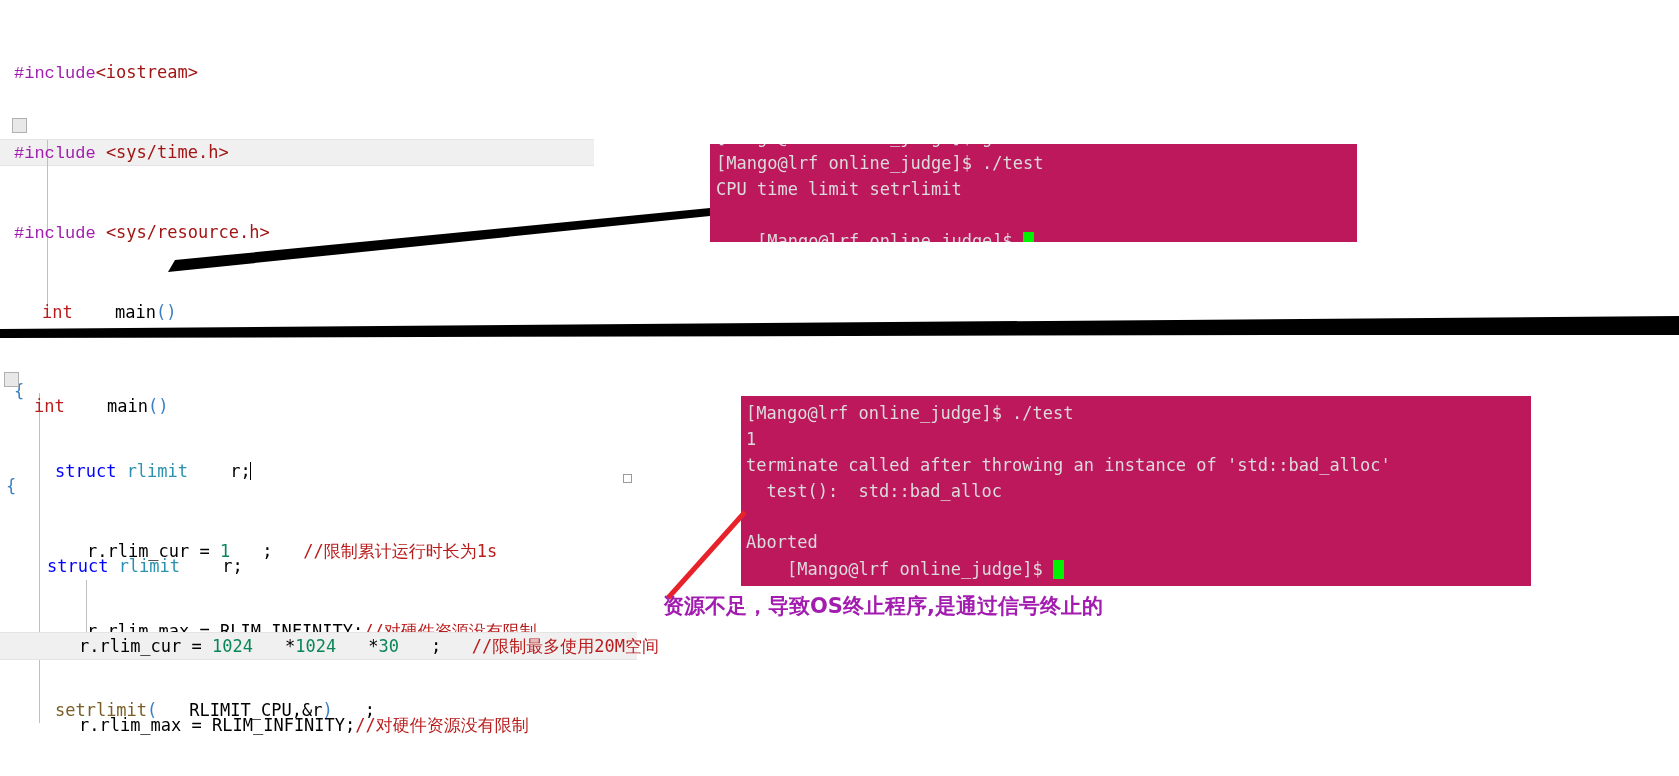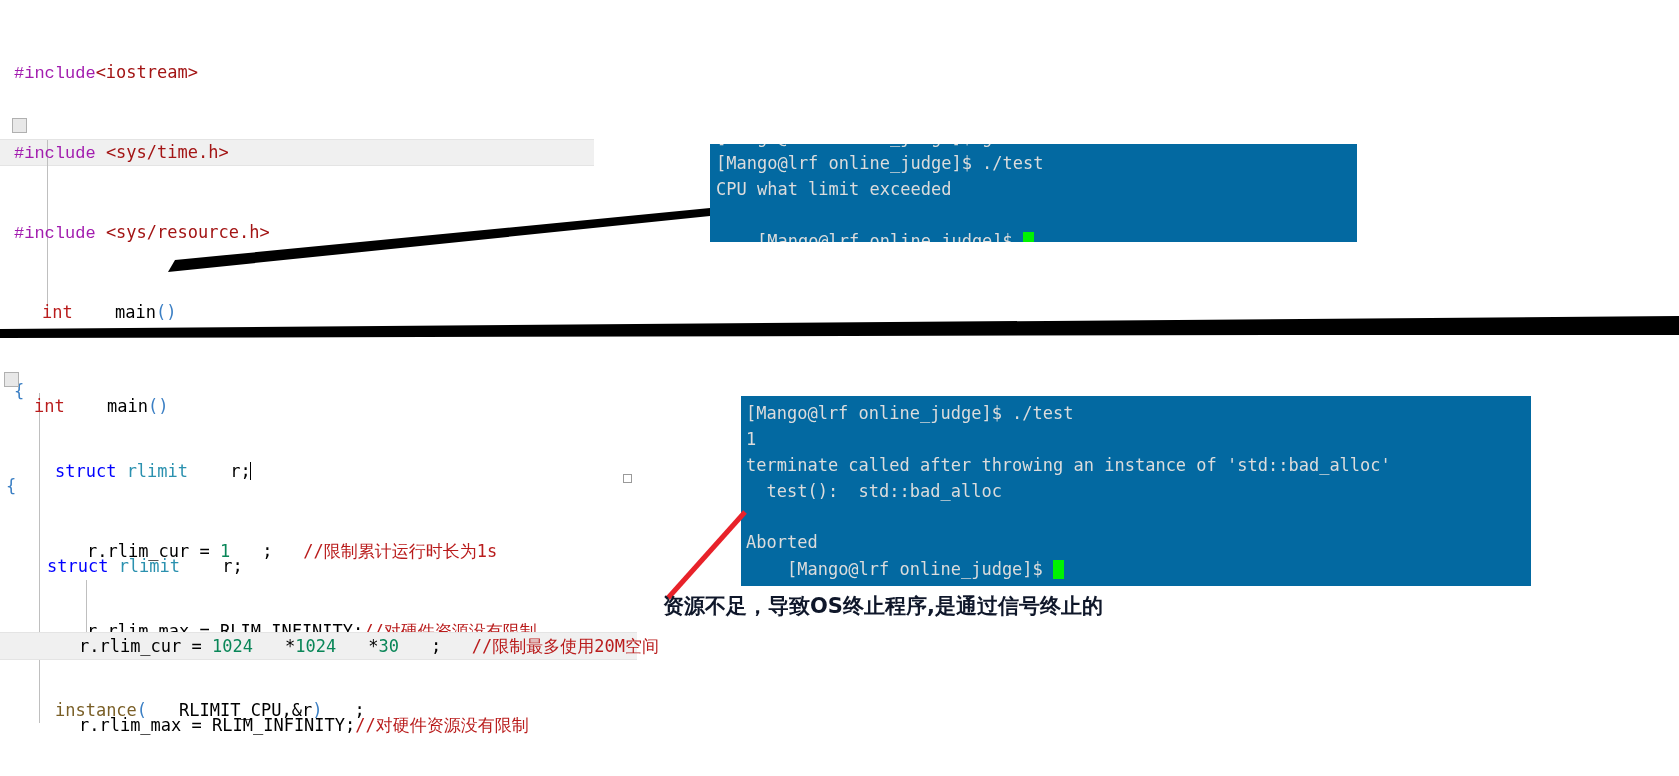--- a/index.html
+++ b/index.html
@@ -64,39 +64,39 @@
     position: absolute;
     width: 13px;
     height: 13px;
     border: 1px solid #b0b0b0;
     background: #e8e8e8;
   }
 
   
   .terminal {
     position: absolute;
-    background: #0369a1;
+    background: #be185d;
     color: #d6d6d6;
     font-family: "DejaVu Sans Mono", "Liberation Mono", monospace;
     white-space: pre;
     overflow: hidden;
   }
   .terminal .tline { color: #dcdcdc; }
   .cursor-block {
     display: inline-block;
     width: 11px;
     height: 19px;
     background: #00f200;
     vertical-align: -4px;
   }
 
   
   .annot-red {
     position: absolute;
-    color: #0f172a;
+    color: #a21caf;
     font-family: "DejaVu Sans", "Liberation Sans", sans-serif;
     font-weight: bold;
     font-size: 21px;
     white-space: pre;
   }
   svg.overlay {
     position: absolute;
     left: 0; top: 0;
     width: 1679px;
     height: 776px;
@@ -120,30 +120,30 @@
 
 <div class="editor" style="left:14px; top:6px; width:700px;">
   <div class="ln"><span class="pre">#include</span><span class="hdr">&lt;iostream&gt;</span></div>
   <div class="ln"><span class="pre">#include</span> <span class="hdr">&lt;sys/time.h&gt;</span></div>
   <div class="ln"><span class="pre">#include</span> <span class="hdr">&lt;sys/resource.h&gt;</span></div>
   <div class="ln"><span class="kw">int</span> <span class="plain">main</span><span class="paren">()</span></div>
   <div class="ln"><span class="paren">{</span></div>
   <div class="ln">    <span class="struct">struct</span> <span class="type">rlimit</span> <span class="plain">r;</span><span class="caret"></span></div>
   <div class="ln">    <span class="plain">r.rlim_cur = </span><span class="num">1</span><span class="plain">;   </span><span class="cmt">//限制累计运行时长为1s</span></div>
   <div class="ln">    <span class="plain">r.rlim_max = RLIM_INFINITY;</span><span class="cmt">//对硬件资源没有限制</span></div>
-  <div class="ln">    <span class="fn">instance</span><span class="paren">(</span><span class="plain">RLIMIT_CPU,&amp;r</span><span class="paren">)</span><span class="plain">;</span></div>
+  <div class="ln">    <span class="fn">setrlimit</span><span class="paren">(</span><span class="plain">RLIMIT_CPU,&amp;r</span><span class="paren">)</span><span class="plain">;</span></div>
   
   
   
 </div>
 
 <div class="terminal" style="left:710px; top:144px; width:647px; height:98px; font-size:17px; line-height:26px; padding:0;">
   <div style="position:absolute; left:6px; top:-20px;" class="tline">[Mango@lrf online_judge]$ g++</div>
   <div style="position:absolute; left:6px; top:6px;" class="tline">[Mango@lrf online_judge]$ ./test</div>
-  <div style="position:absolute; left:6px; top:32px;" class="tline">CPU what limit exceeded</div>
+  <div style="position:absolute; left:6px; top:32px;" class="tline">CPU time limit setrlimit</div>
   <div style="position:absolute; left:6px; top:58px;">
     <span class="tline">[Mango@lrf online_judge]$ </span><span class="cursor-block"></span>
   </div>
 </div>
 
 <div class="collapse-box" style="left:4px; top:372px;"></div>
 <div class="indent-guide" style="left:39px; top:393px; height:330px;"></div>
 <div class="indent-guide" style="left:86px; top:580px; height:80px;"></div>
 <div class="hl-line" style="left:0px; top:632px; width:637px; height:26px;"></div>
 

